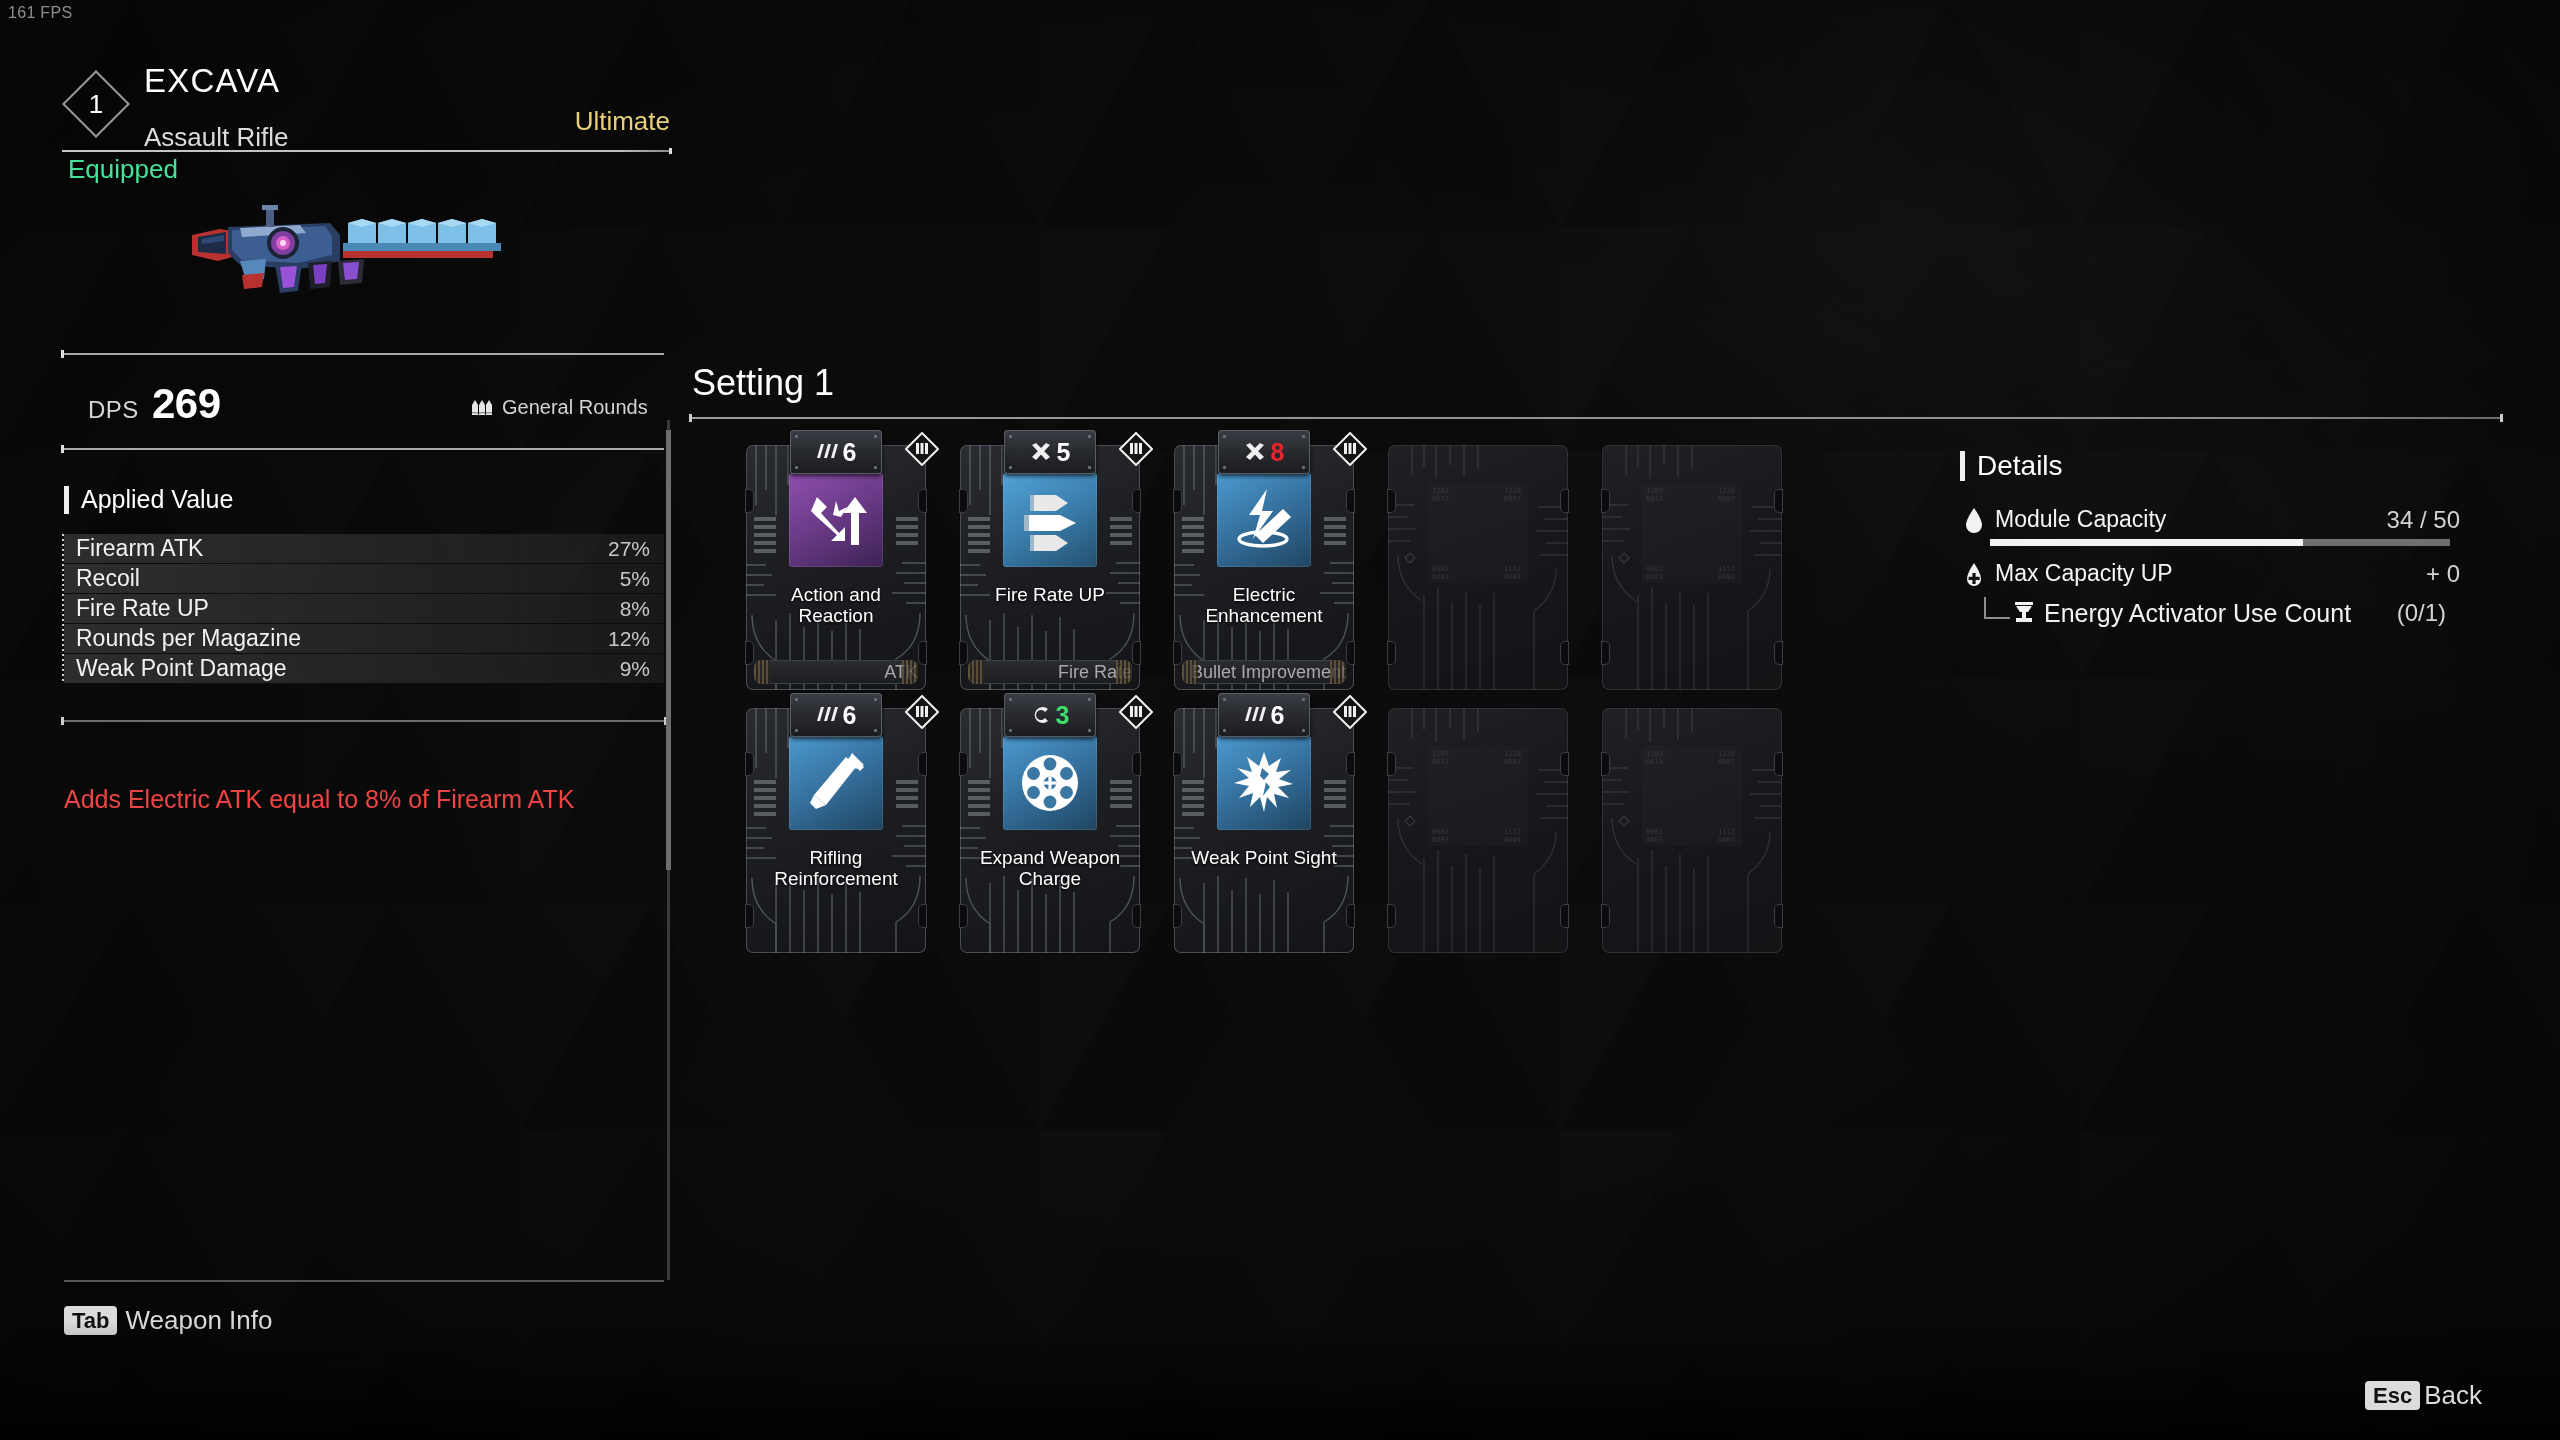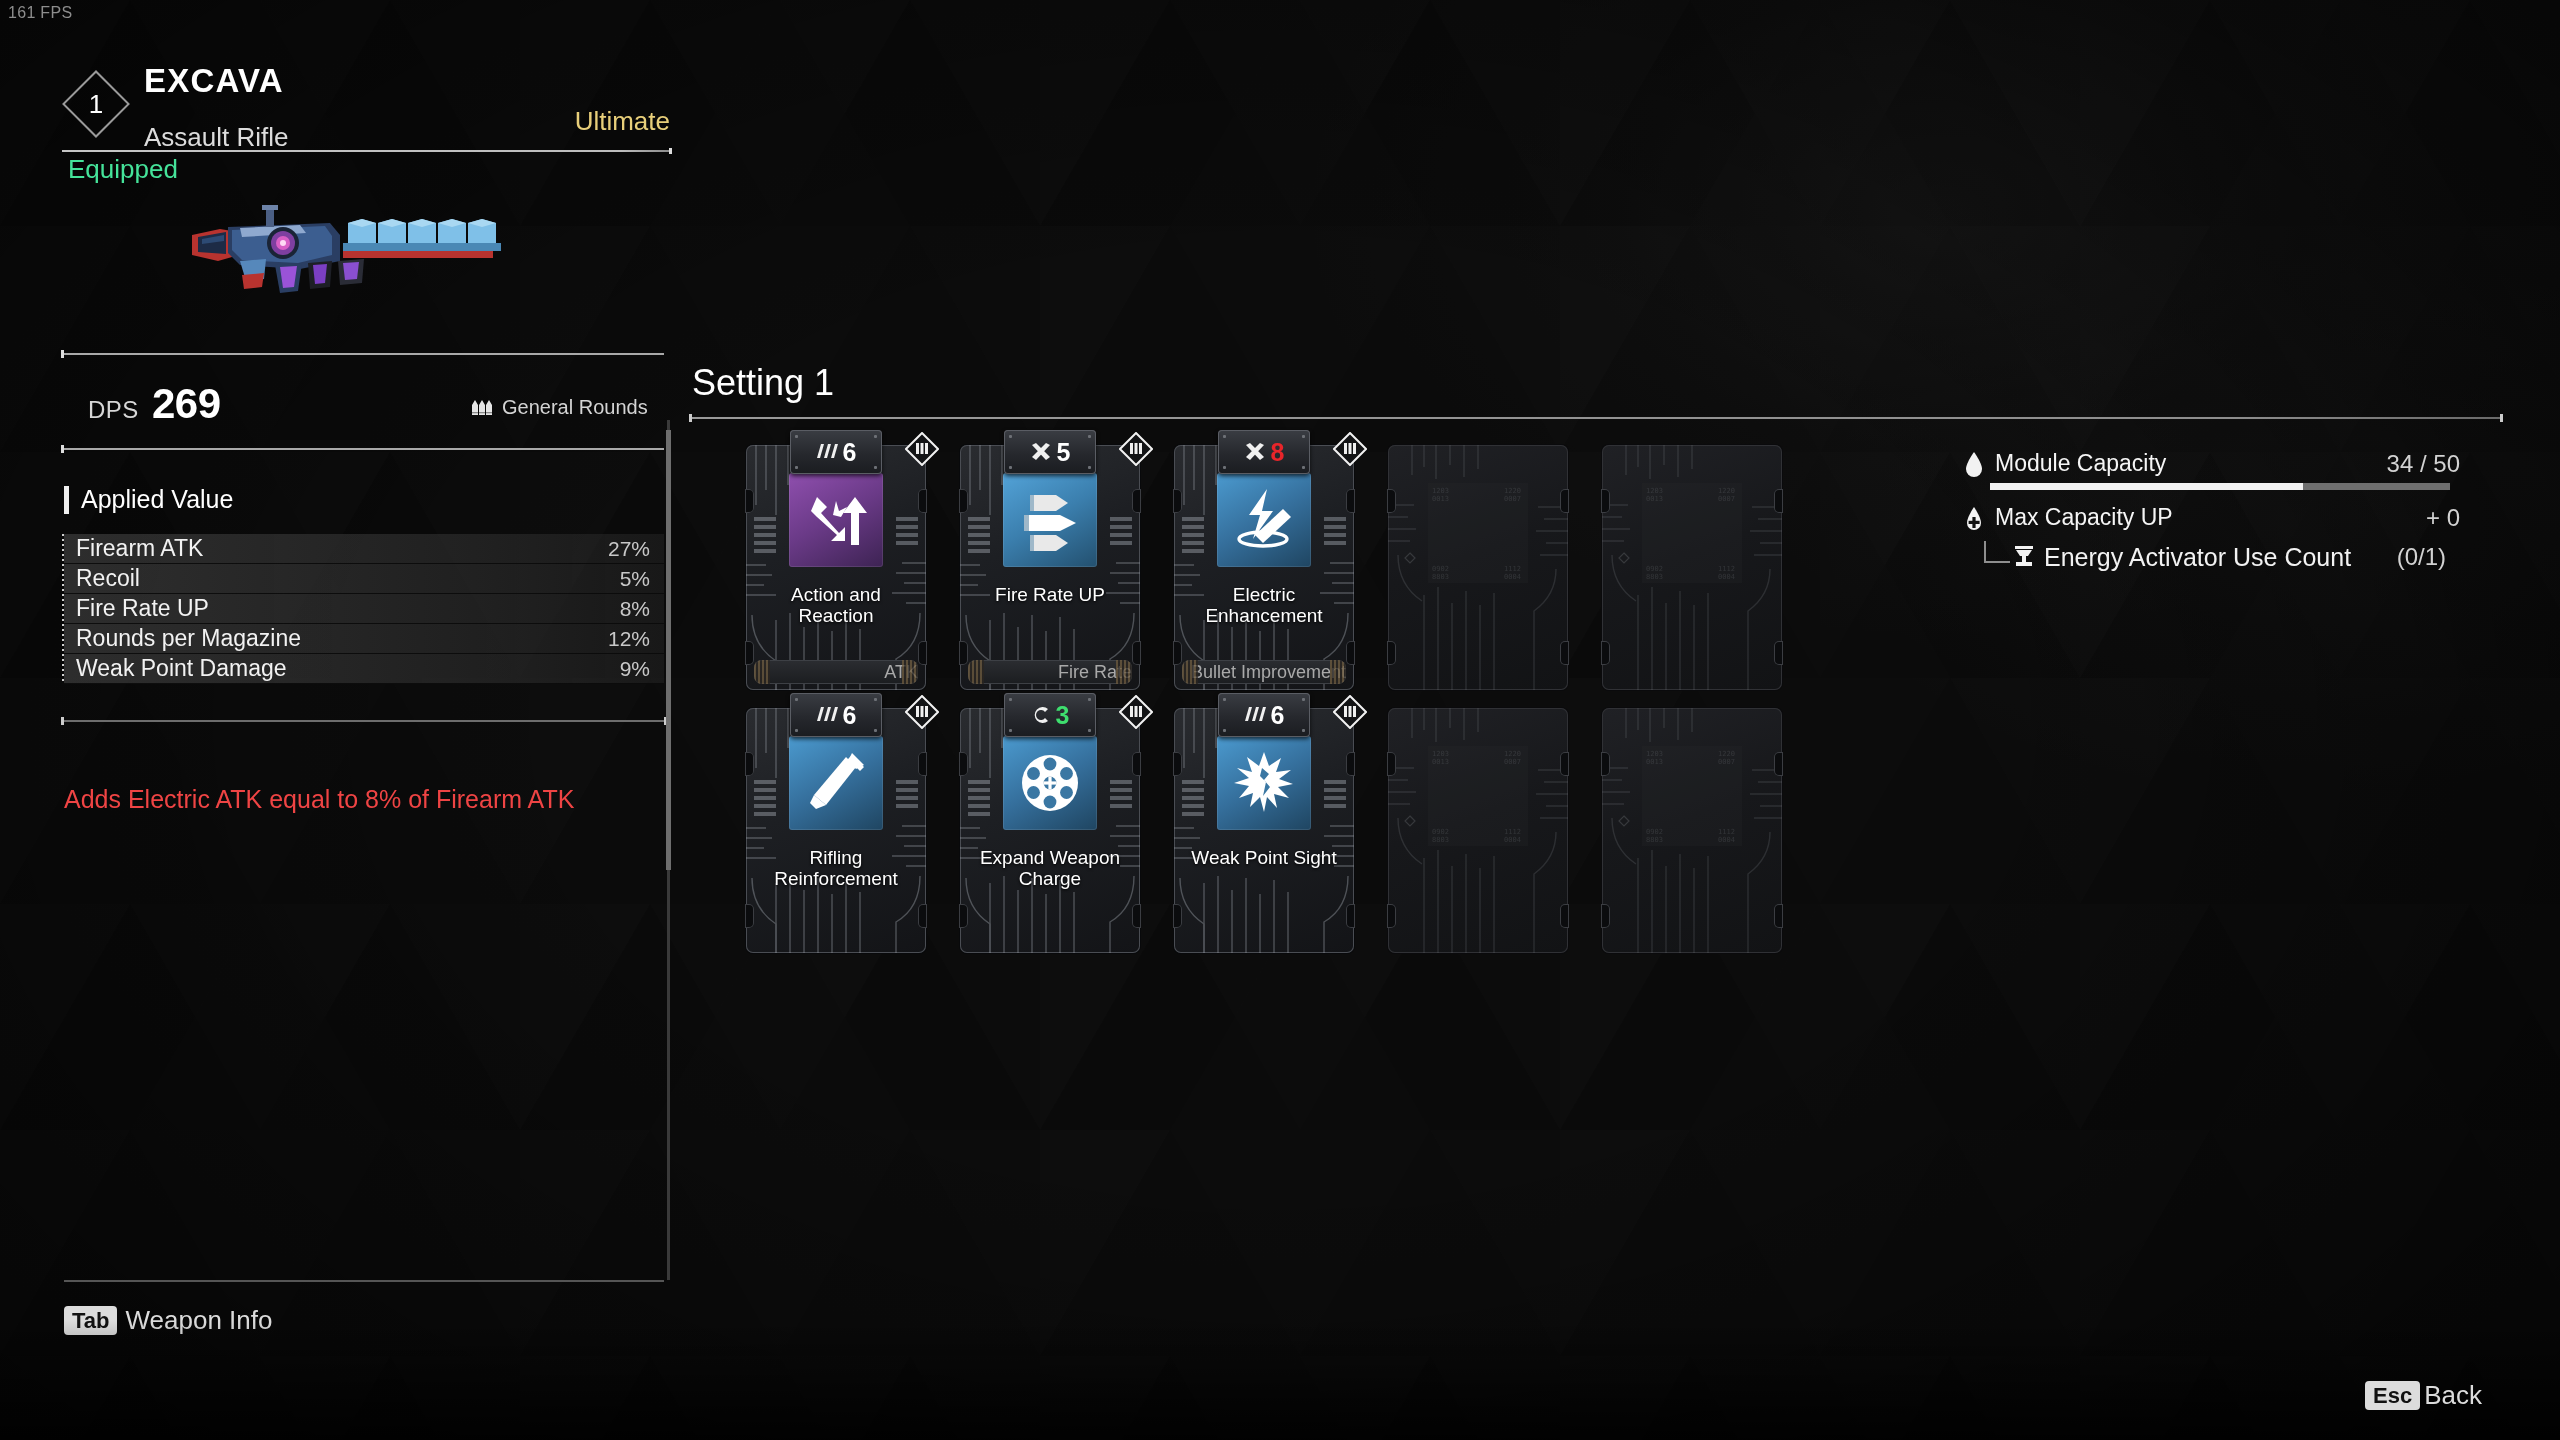--- a/index.html
+++ b/index.html
@@ -42,21 +42,21 @@
   #diamond .dshape {
     position:absolute; left:10px; top:10px; width:48px; height:48px;
     border:2px solid #9a9a9a; transform:rotate(45deg);
   }
   #diamond .dnum {
     position:absolute; inset:0; display:flex; align-items:center; justify-content:center;
     font-size:26px; color:#fff; font-weight:400;
   }
   #wp-name {
     position:absolute; left:82px; top:0px;
-    font-size:33px; font-weight:bold; letter-spacing:1.2px; color:#fff;
+    font-size:33px; font-weight:normal; letter-spacing:1.2px; color:#fff;
   }
   #wp-type {
     position:absolute; left:82px; top:60px;
     font-size:26px; color:#dcdcdc; font-weight:400;
   }
   #wp-tier {
     position:absolute; right:0px; top:44px;
     font-size:26px; color:#e8cf7a; font-weight:normal;
   }
   #wp-rule {
@@ -921,20 +921,24 @@
       </svg>
       <div class="notch l" style="top:44px"></div>
         <div class="notch r" style="top:44px"></div>
       <div class="notch l" style="top:196px"></div>
         <div class="notch r" style="top:196px"></div>
     </div>
   </div>
 </div>
 
 <div id="details">
+  <div id="det-head">
+    <div class="bar"></div>
+    <div class="txt">Details</div>
+  </div>
 
   <div class="detrow">
     <span class="deticon">
       <svg width="20" height="26" viewBox="0 0 20 26">
           <path d="M10 1 C10 1 18 12 18 18 A8 8 0 0 1 2 18 C2 12 10 1 10 1 Z" fill="#f2f2f2"></path>
         </svg>
     </span>
     <span class="detname">Module Capacity</span>
     <span class="detval">34 / 50</span>
   </div>

